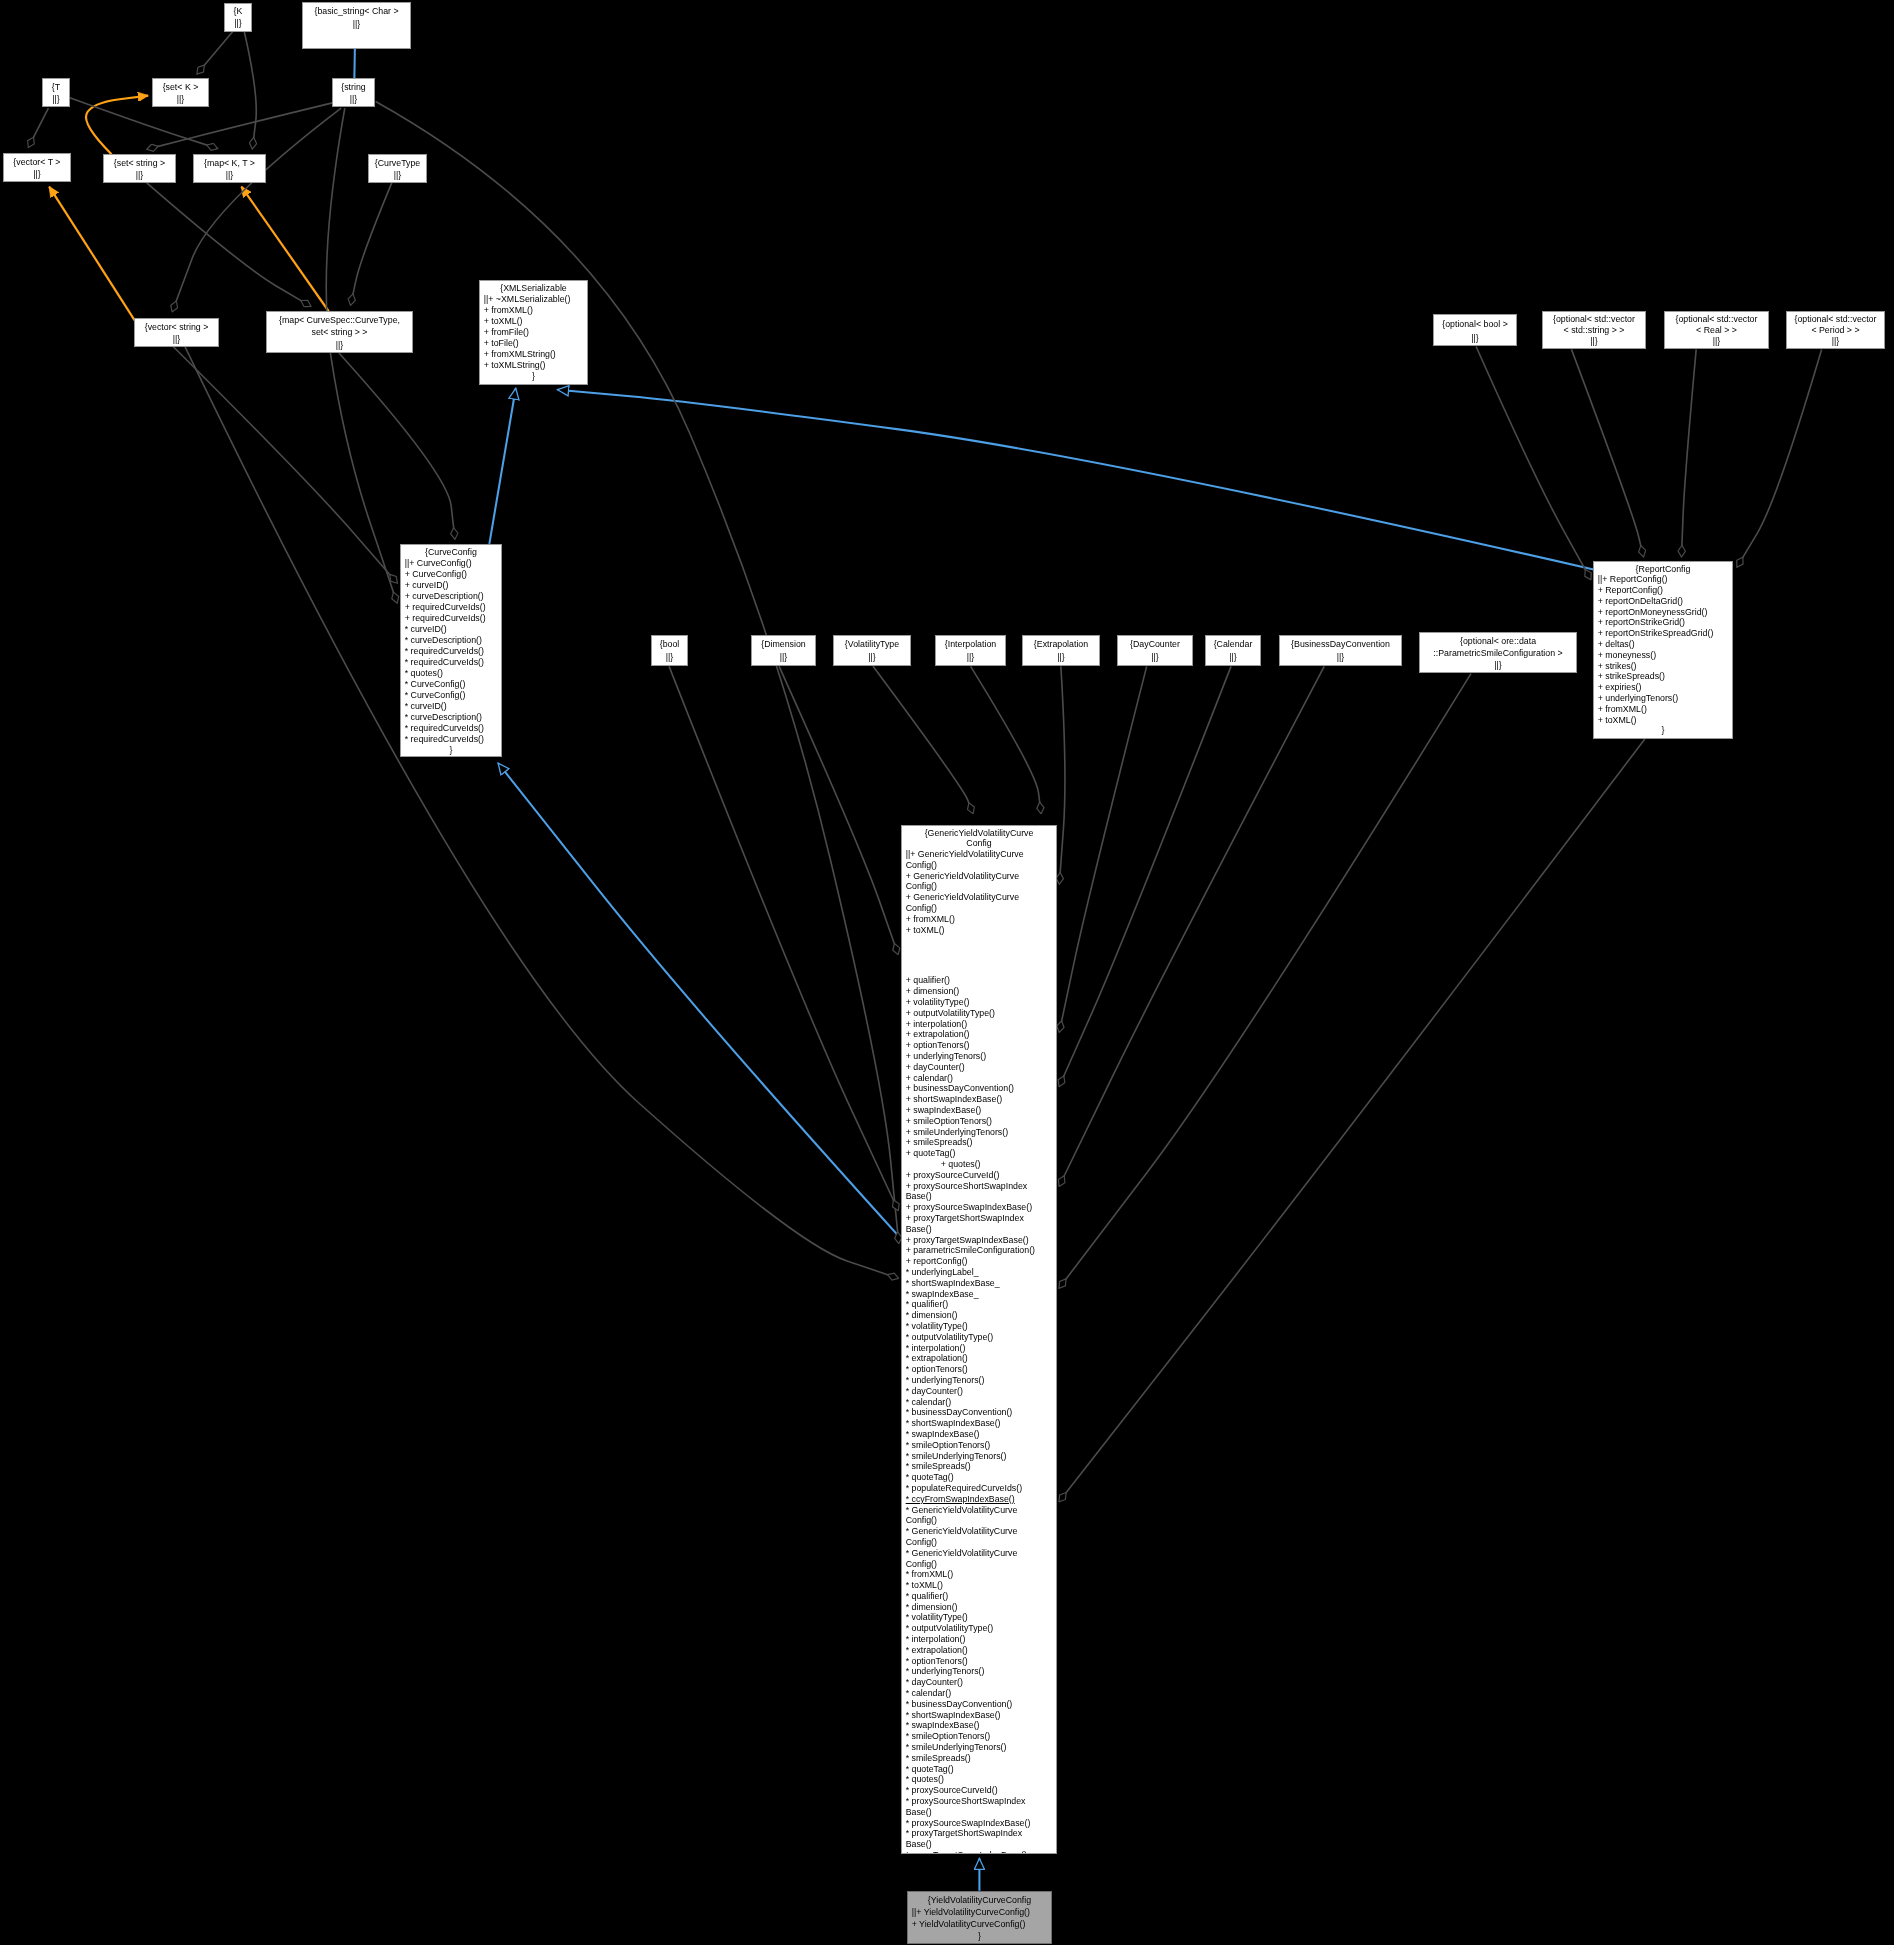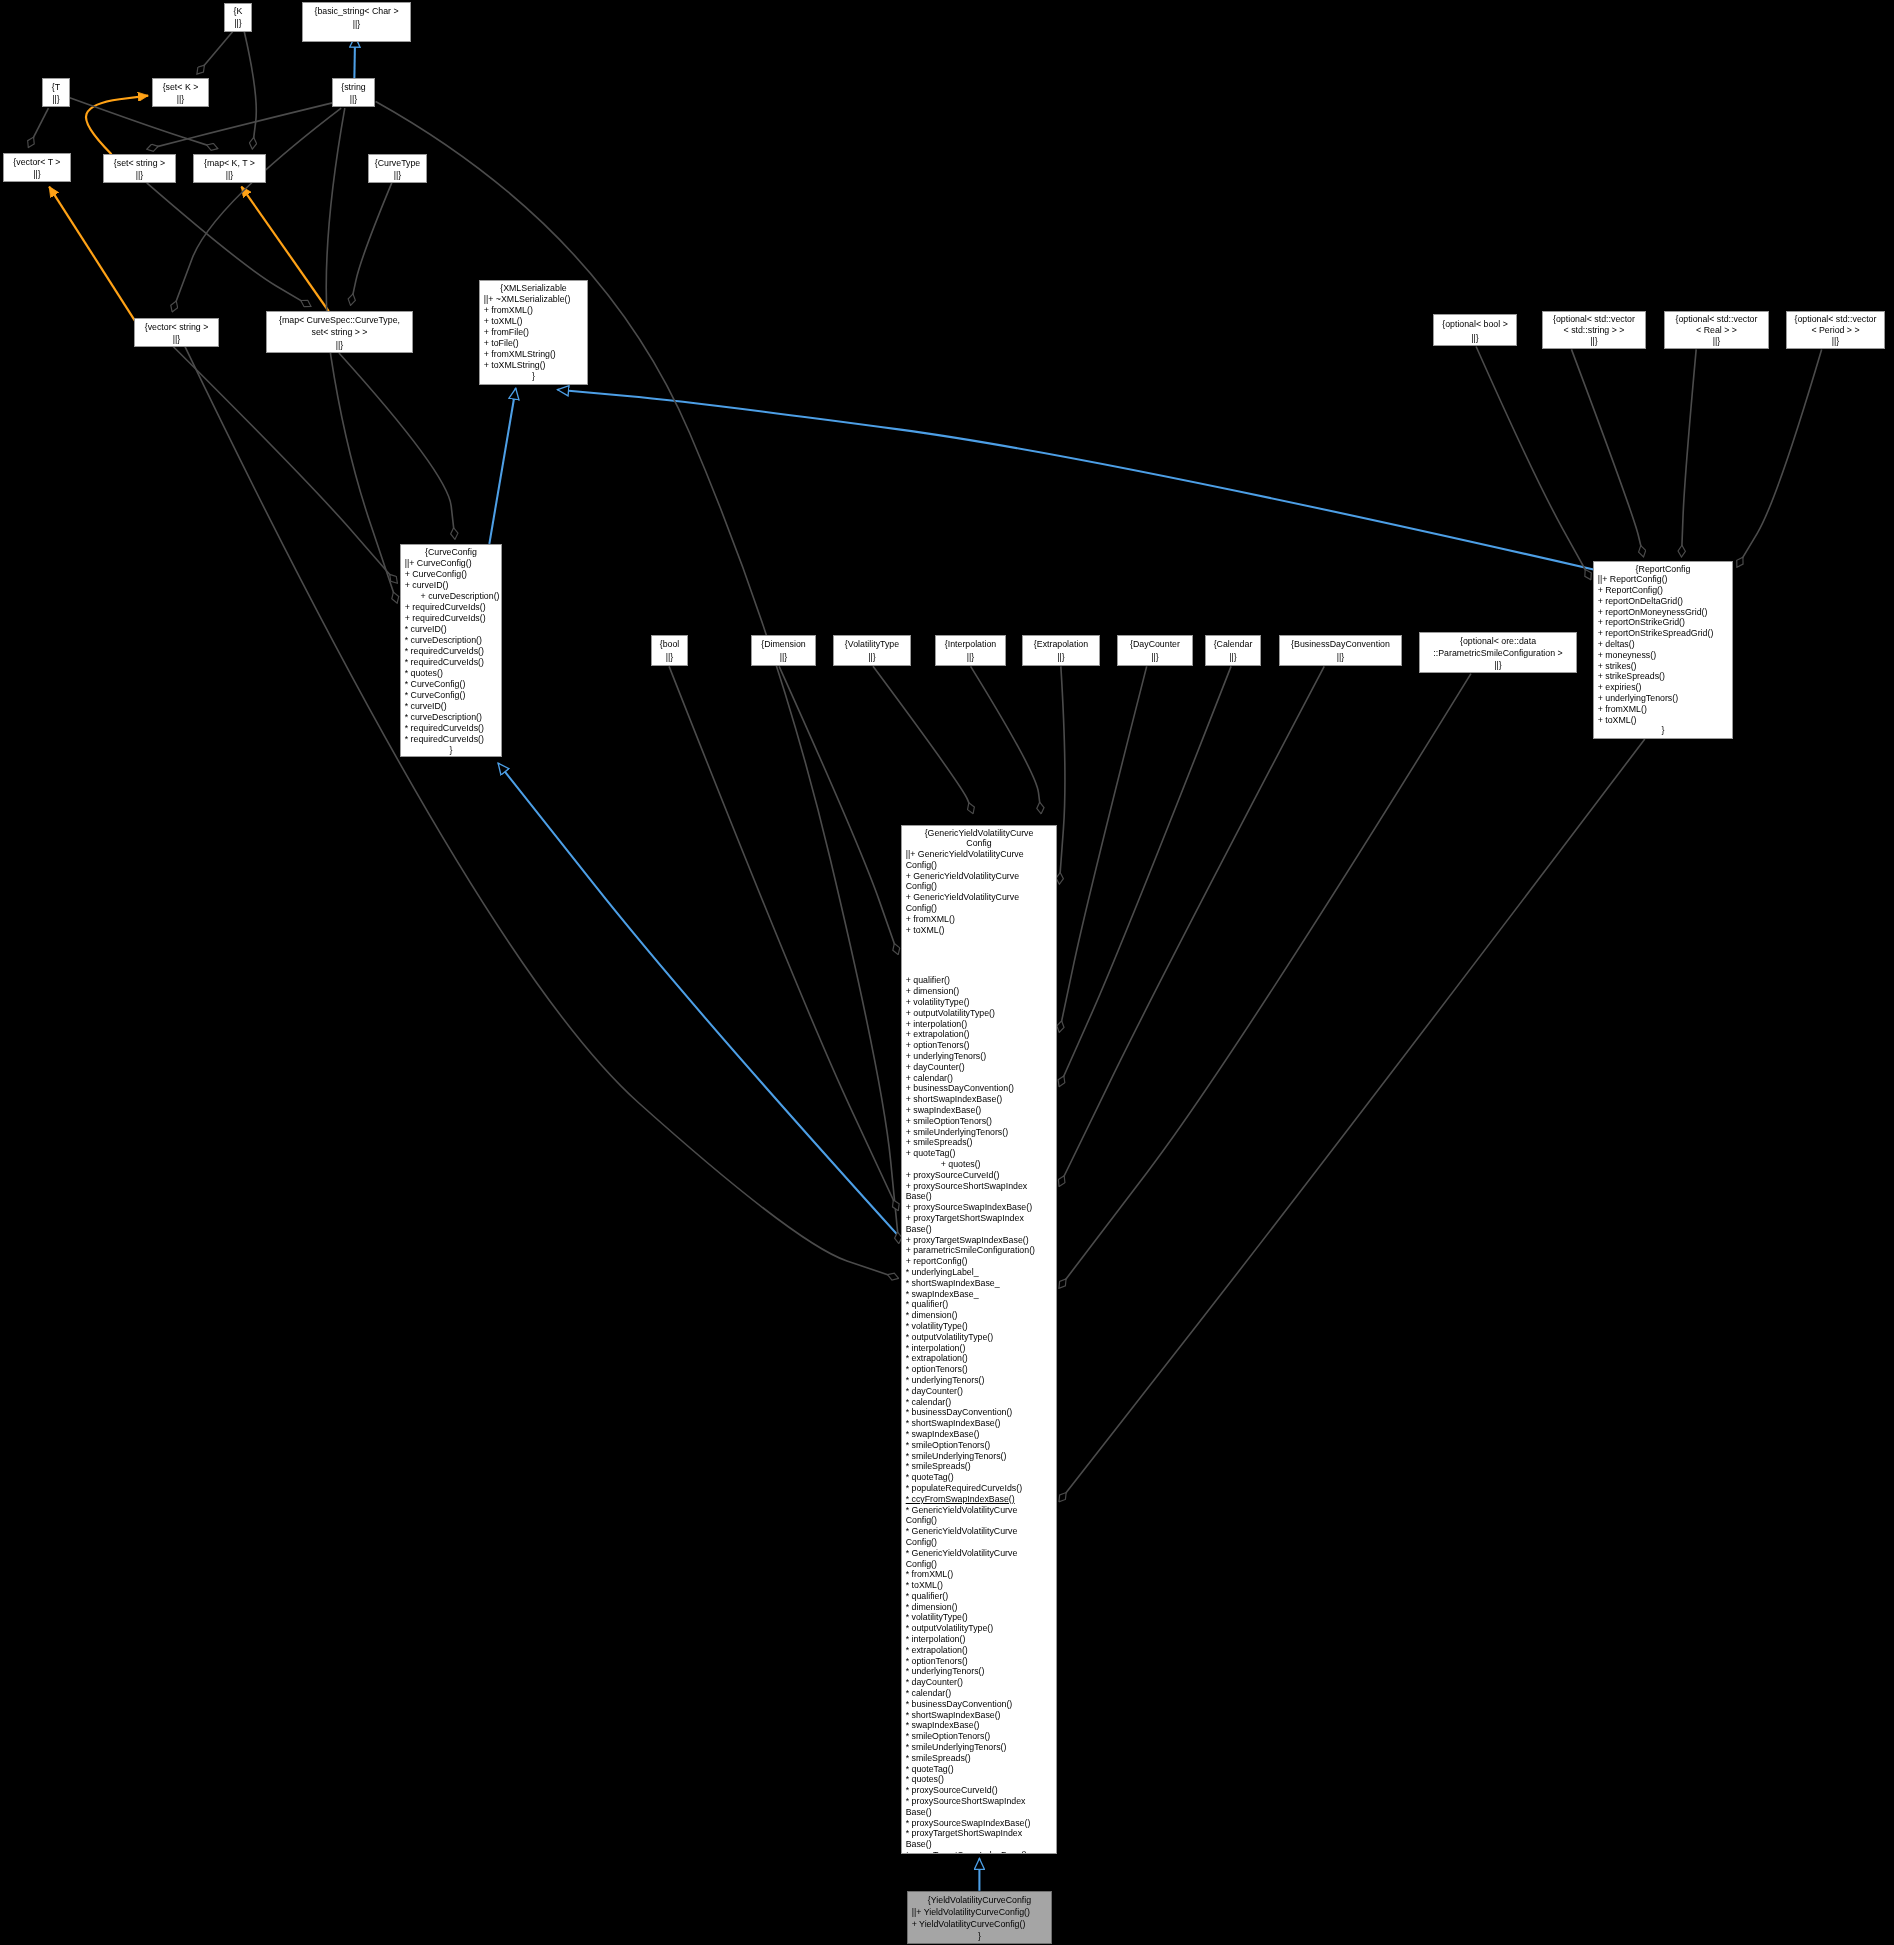--- a/index.html
+++ b/index.html
@@ -65,21 +65,21 @@
         <path d="M2142,476 Q2226,700 2233,729 L2240,758" fill="none" stroke="#4b4b4b" stroke-width="2.2" marker-end="url(#m-diamond)"></path>
         <path d="M2312,476 Q2296,652 2294,705 L2292,758" fill="none" stroke="#4b4b4b" stroke-width="2.2" marker-end="url(#m-diamond)"></path>
         <path d="M2483,476 Q2422,682 2395,727 L2368,772" fill="none" stroke="#4b4b4b" stroke-width="2.2" marker-end="url(#m-diamond)"></path>
       </g>
   </svg>
   <div id="nodes">
       <div class="node" style="left: 224px; top: 2.9px; width: 28px; height: 29px;">
         <div class="ln c" style="line-height: 12px;">{K</div>
         <div class="ln c" style="line-height: 12px;">||}</div>
       </div>
-      <div class="node" style="left: 302px; top: 2.2px; width: 109px; height: 40px;">
+      <div class="node" style="left: 302px; top: 2.2px; width: 109px; height: 47px;">
         <div class="ln c" style="line-height: 13px;">{basic_string&lt; Char &gt;</div>
         <div class="ln c" style="line-height: 13px;">||}</div>
       </div>
       <div class="node" style="left: 42px; top: 78px; width: 28px; height: 29px;">
         <div class="ln c" style="line-height: 12.5px;">{T</div>
         <div class="ln c" style="line-height: 12.5px;">||}</div>
       </div>
       <div class="node" style="left: 152px; top: 78px; width: 57px; height: 29px;">
         <div class="ln c" style="line-height: 12.5px;">{set&lt; K &gt;</div>
         <div class="ln c" style="line-height: 12.5px;">||}</div>
@@ -141,21 +141,21 @@
       <div class="node" style="left: 1786px; top: 311px; width: 99px; height: 38px;">
         <div class="ln c" style="line-height: 11.2px;">{optional&lt; std::vector</div>
         <div class="ln c" style="line-height: 11.2px;">&lt; Period &gt; &gt;</div>
         <div class="ln c" style="line-height: 11.2px;">||}</div>
       </div>
       <div class="node" style="left: 400px; top: 544px; width: 102px; height: 213px;">
         <div class="ln c" style="line-height: 11px;">{CurveConfig</div>
         <div class="ln l" style="line-height: 11px;">||+ CurveConfig()</div>
         <div class="ln l" style="line-height: 11px;">+ CurveConfig()</div>
         <div class="ln l" style="line-height: 11px;">+ curveID()</div>
-        <div class="ln l" style="line-height: 11px; text-align: right;">+ curveDescription()</div>
+        <div class="ln l" style="line-height: 11px;">+ curveDescription()</div>
         <div class="ln l" style="line-height: 11px;">+ requiredCurveIds()</div>
         <div class="ln l" style="line-height: 11px;">+ requiredCurveIds()</div>
         <div class="ln l" style="line-height: 11px;">* curveID()</div>
         <div class="ln l" style="line-height: 11px;">* curveDescription()</div>
         <div class="ln l" style="line-height: 11px;">* requiredCurveIds()</div>
         <div class="ln l" style="line-height: 11px;">* requiredCurveIds()</div>
         <div class="ln l" style="line-height: 11px;">* quotes()</div>
         <div class="ln l" style="line-height: 11px;">* CurveConfig()</div>
         <div class="ln l" style="line-height: 11px;">* CurveConfig()</div>
         <div class="ln l" style="line-height: 11px;">* curveID()</div>

